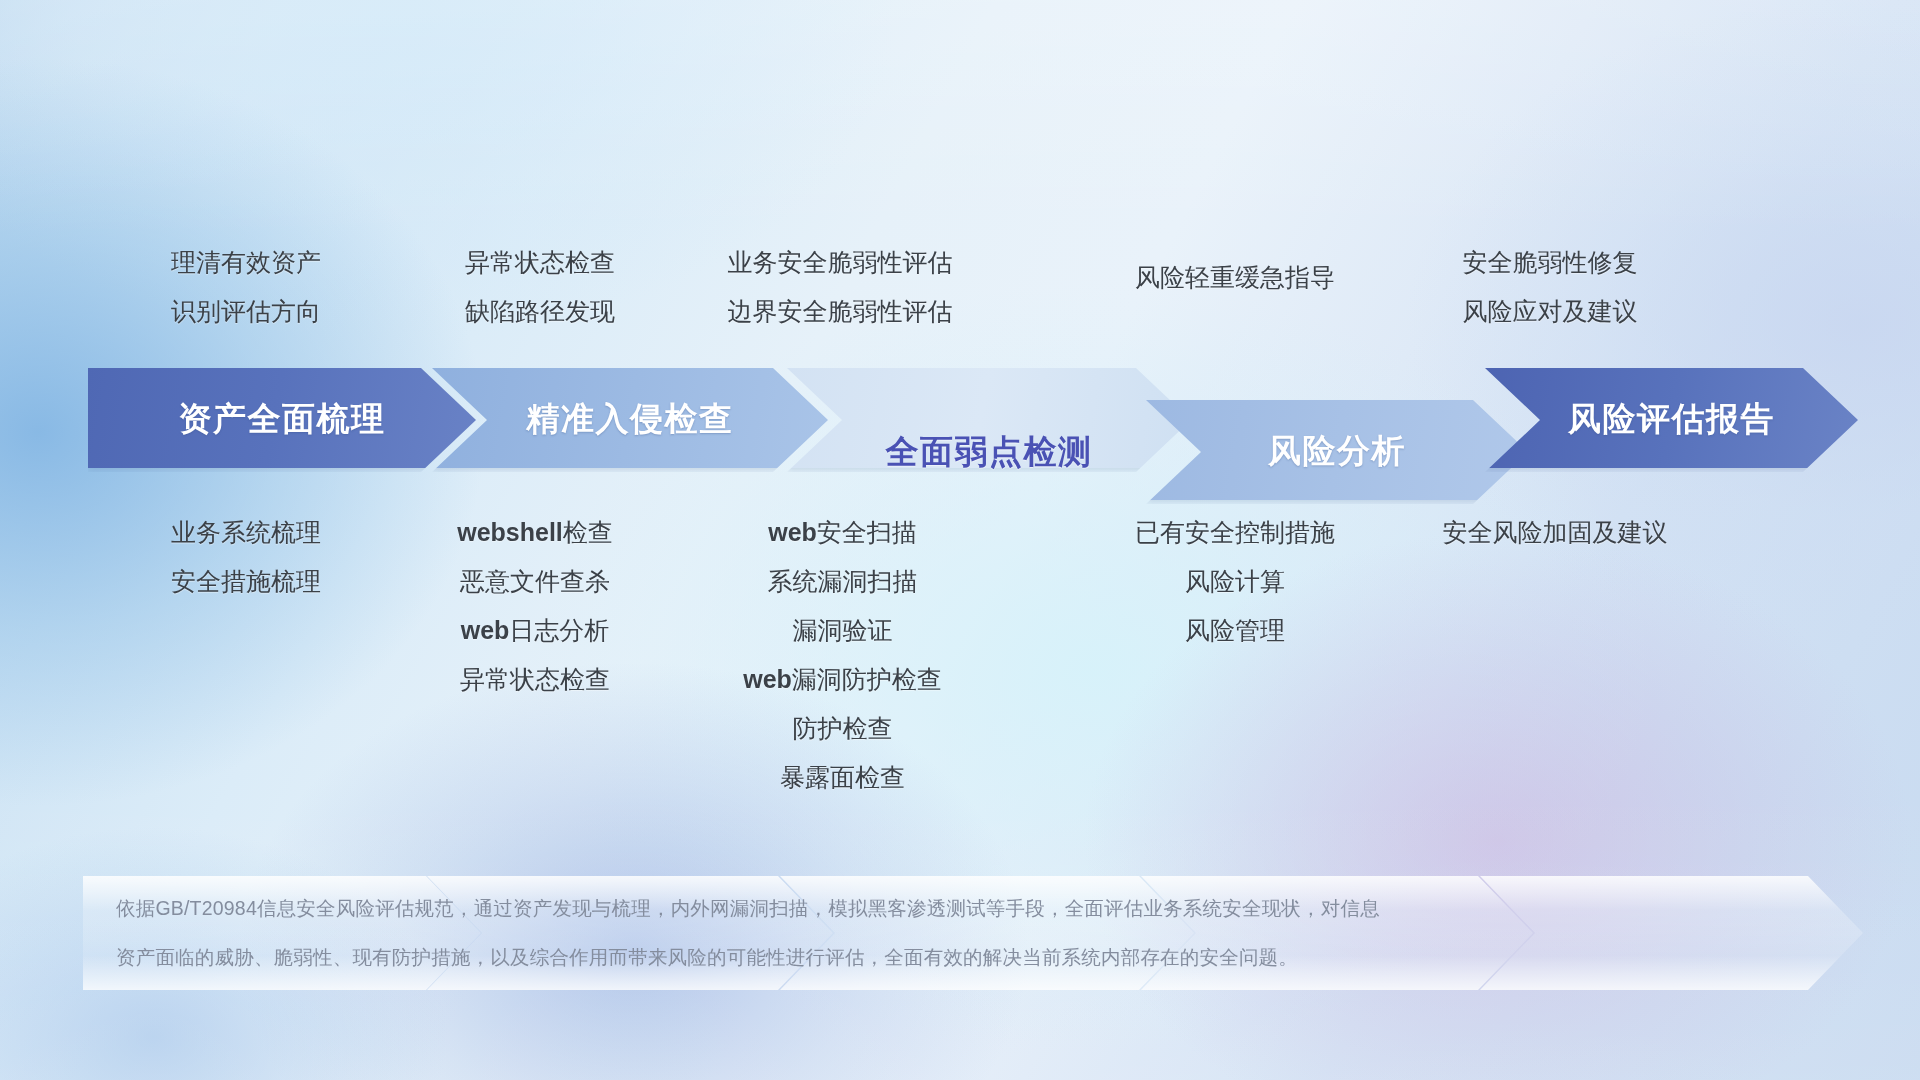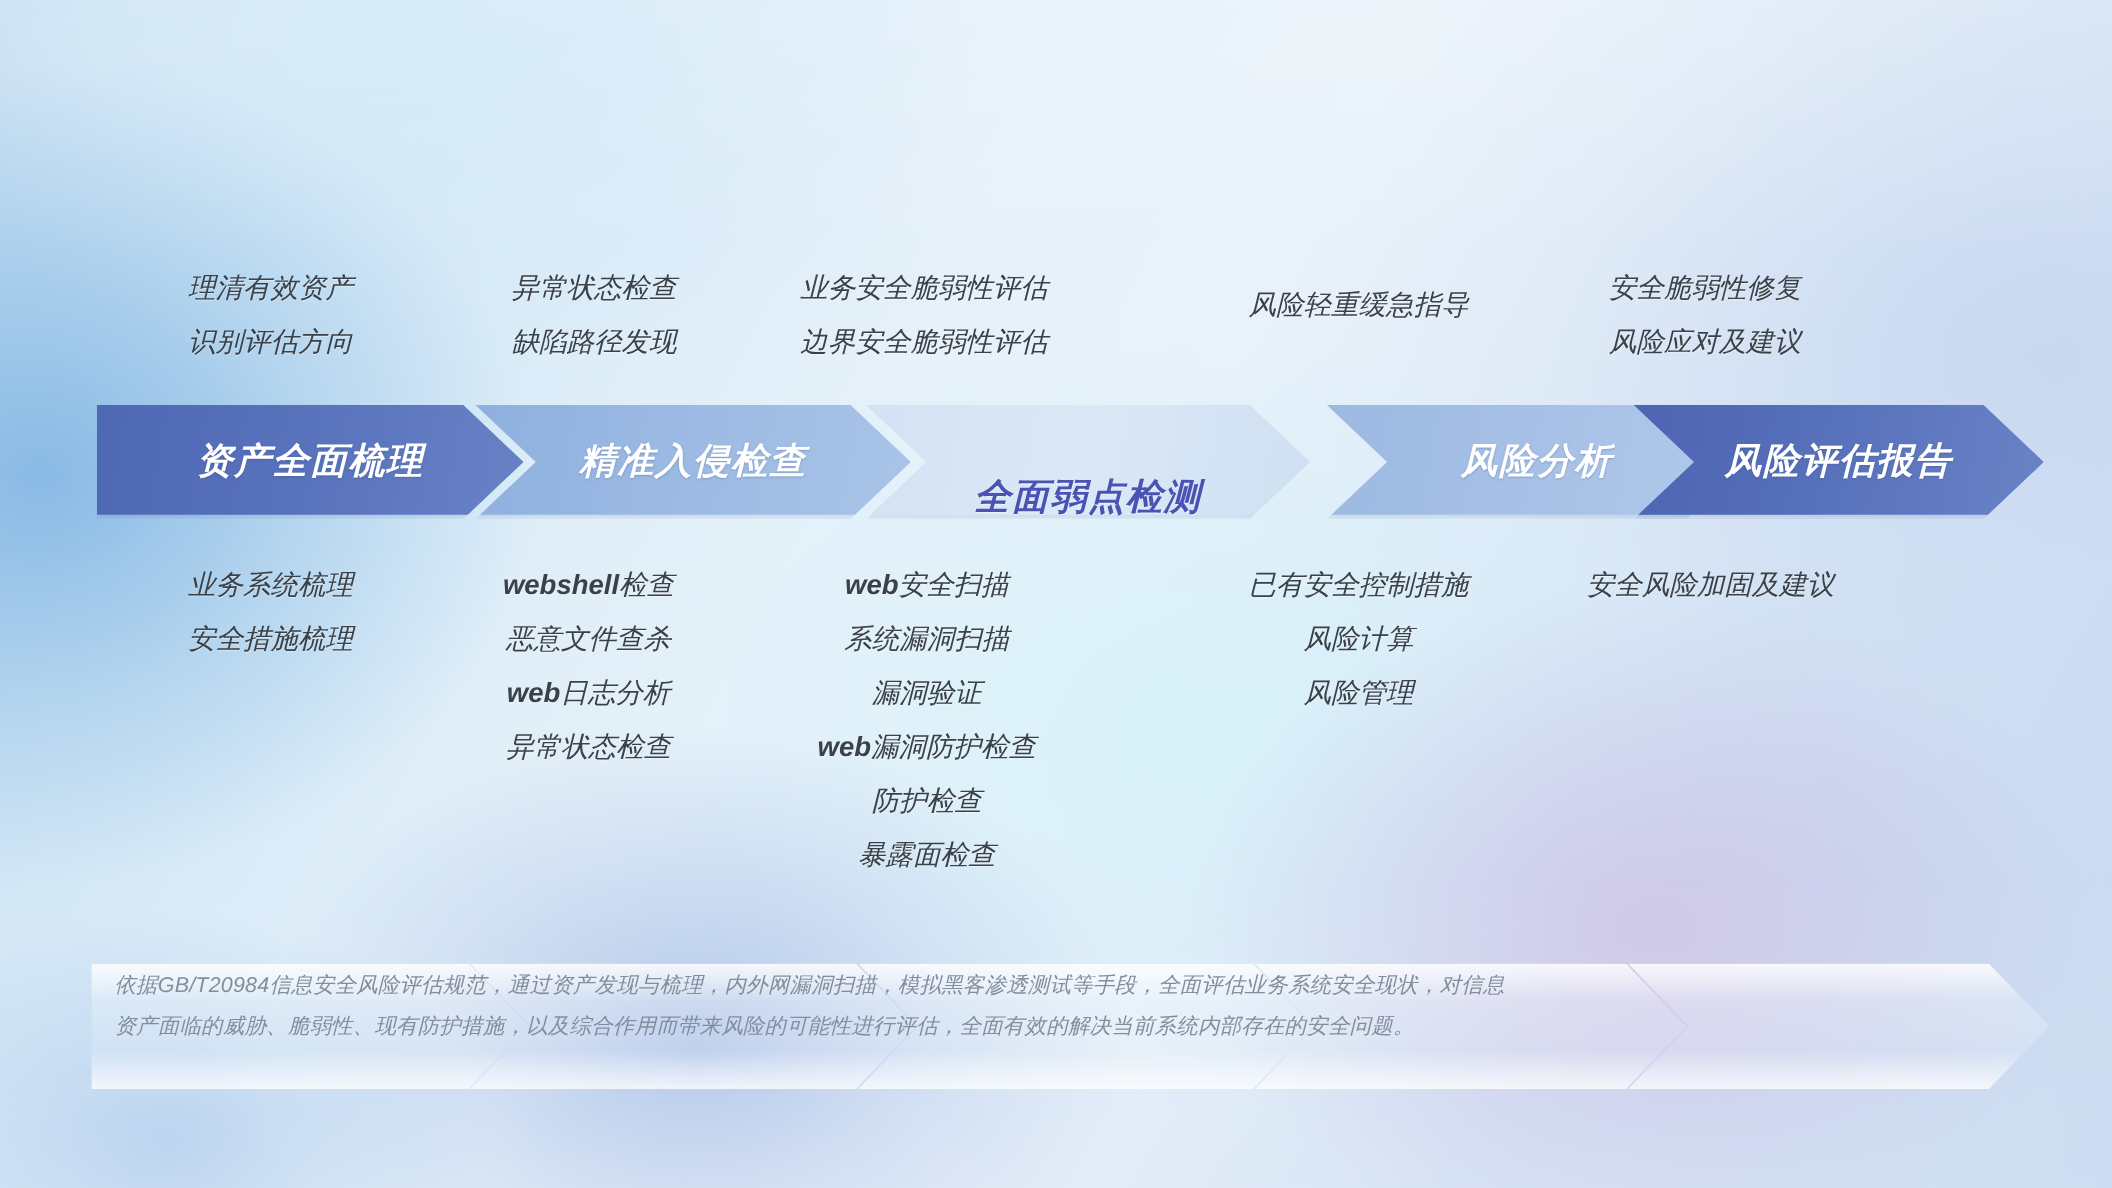--- a/index.html
+++ b/index.html
@@ -53,21 +53,21 @@
   .bg-blob7 {
     background: radial-gradient(ellipse 420px 300px at 8% 96%,
       rgba(150,185,230,0.55) 0%, rgba(170,200,235,0) 70%);
   }
   .bg-sheen {
     background: linear-gradient(180deg, rgba(255,255,255,0.18) 0%, rgba(255,255,255,0) 22%,
       rgba(255,255,255,0) 72%, rgba(255,255,255,0.10) 100%);
   }
 
   
-  #stage { position:absolute; inset:0; z-index:2;font-style:italic; }
+  #stage { position:absolute; inset:0; z-index:2; }
 
   
   .band {
     position:absolute;
     left:88px; top:368px;
     width:1770px; height:104px;
   }
   .chev {
     position:absolute;
     top:0; height:100px;
@@ -87,23 +87,23 @@
   
   .chev.s1 { left:0px;    width:388px;
     clip-path: polygon(0 0, 333px 0, 388px 52px, 333px 104px, 0 104px);
     background: linear-gradient(100deg,#4f68b4 0%,#5872bc 48%,#6982c6 100%); }
   .chev.s2 { left:344px;  width:396px;
     clip-path: polygon(0 0, 341px 0, 396px 52px, 341px 104px, 0 104px, 55px 52px);
     background: linear-gradient(100deg,#8fb0de 0%,#9cbae3 50%,#a9c4e8 100%); }
   .chev.s3 { left:699px;  width:404px;
     clip-path: polygon(0 0, 349px 0, 404px 52px, 349px 104px, 0 104px, 55px 52px);
     background: linear-gradient(100deg,#d3e2f3 0%,#dbe8f6 48%,#cfe0f2 100%); align-items: flex-end; }
-  .chev.s4 { left:1118px; width:382px;
+  .chev.s4 { left:1058px; width:382px;
     clip-path: polygon(0 0, 327px 0, 382px 52px, 327px 104px, 0 104px, 55px 52px);
-    background: linear-gradient(100deg,#9db9e2 0%,#a7c1e6 50%,#b0c8ea 100%); }
+    background: linear-gradient(100deg,#9db9e2 0%,#a7c1e6 50%,#b0c8ea 100%); margin-top: 32px; }
   .chev.s5 { left:1397px; width:373px;
     clip-path: polygon(0 0, 318px 0, 373px 52px, 318px 104px, 0 104px, 55px 52px);
     background: linear-gradient(100deg,#4d64b2 0%,#5872bc 50%,#6a83c6 100%); }
 
   
   .chevbevel {
     position:absolute; top:-5px; height:114px;
     background: linear-gradient(180deg, rgba(255,255,255,0.85) 0%, rgba(255,255,255,0.25) 30%,
                 rgba(255,255,255,0.15) 70%, rgba(255,255,255,0.78) 100%);
   }
@@ -146,21 +146,21 @@
 
   
   .footer {
     position:absolute;
     left:100px; top:876px; width:1630px;
     color:#848d9e;
     font-size:19.5px;
     line-height:33px;
     letter-spacing:0.2px;
   }
-  .footer p { margin:4px; }
+  .footer p { margin:16px; }
 </style>
 </head>
 <body>
 
 <div id="bg">
   <div class="bgl bg-base"></div>
   <div class="bgl bg-blob2"></div>
   <div class="bgl bg-blob1"></div>
   <div class="bgl bg-blob6"></div>
   <div class="bgl bg-blob3"></div>

